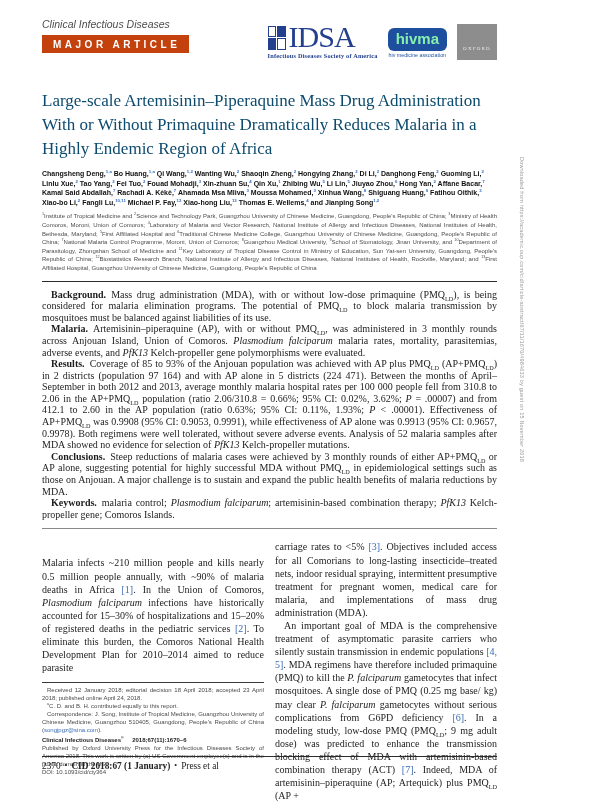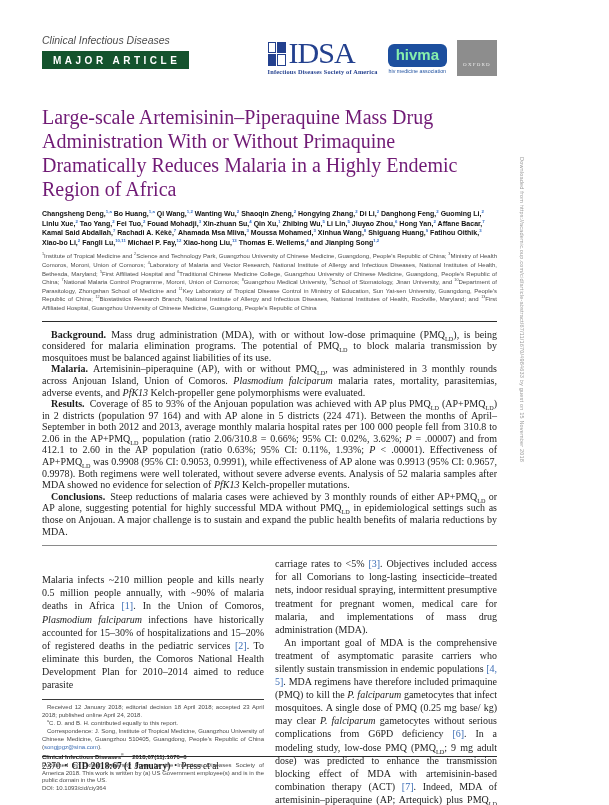--- a/index.html
+++ b/index.html
@@ -1,46 +1,46 @@
 <!DOCTYPE html>
 <html><head>
 <meta charset="utf-8">
 <style>
   html,body{margin:0;padding:0;background:#ffffff;}
   .page{
     width:528px;height:805px;position:relative;background:#fff;overflow:hidden;
-    box-sizing:border-box;padding:34px 31px 0 42px;
+    box-sizing:border-box;padding:18px 31px 0 42px;
     font-family:"Liberation Serif",serif;color:#1c1c1c;
   }
   sup{font-size:0.62em;line-height:0;}
   sub{font-size:0.62em;line-height:0;}
 
   
   .header{display:flex;justify-content:space-between;align-items:flex-start;}
   .journal-name{font-family:"Liberation Sans",sans-serif;font-style:italic;font-size:10.5px;color:#4d4d4d;}
-  .badge{display:inline-block;margin-top:5px;background:#14532d;color:#fff;
+  .badge{display:inline-block;margin-top:5px;background:#c2410c;color:#fff;
     font-family:"Liberation Sans",sans-serif;font-weight:bold;font-size:10px;
     letter-spacing:3.5px;padding:4px 9px 3px 11px;}
   .logos{display:flex;align-items:center;gap:10px;margin-top:4px;}
   .idsa{display:flex;flex-direction:column;}
   .idsa-row{display:flex;gap:3px;align-items:flex-start;}
   .idsa-emblem{width:18px;height:24px;display:grid;grid-template-columns:1fr 1fr;grid-template-rows:1fr 1fr;gap:1px;margin-top:2px;}
   .em-cell{border:1px solid #23408e;box-sizing:border-box;}
   .em-cell.dark{background:#23408e;}
   .idsa-text{color:#23408e;font-size:30px;line-height:26px;letter-spacing:-1px;font-family:"Liberation Serif",serif;}
   .idsa-tagline{color:#23408e;font-size:6.3px;font-weight:bold;margin-top:2px;font-family:"Liberation Serif",serif;letter-spacing:0.2px;}
   .hivma{text-align:center;margin-top:3px;}
   .hivma-box{background:#1d4f9e;color:#86efac;font-family:"Liberation Sans",sans-serif;font-weight:bold;
     font-size:15px;line-height:17px;padding:2px 8px 4px;border-radius:6px;display:inline-block;}
   .hivma-tagline{color:#1d4f9e;font-family:"Liberation Sans",sans-serif;font-size:5.3px;margin-top:1px;}
   .oxford{width:40px;height:36px;background:#8d8d8d;color:#ececec;font-size:5px;letter-spacing:1.2px;
     display:flex;align-items:flex-end;justify-content:center;padding-bottom:9px;box-sizing:border-box;margin-top:2px;}
 
   
-  .title{font-size:20px;font-weight:normal;color:#701a75;line-height:24px;margin:29px 0 0;max-width:525px;}
+  .title{font-size:17px;font-weight:normal;color:#0c4a6e;line-height:24px;margin:29px 0 0;max-width:525px;}
   .authors{font-family:"Liberation Sans",sans-serif;font-size:7px;font-weight:bold;color:#101010;
     line-height:9.6px;margin:8px 0 0;text-align:left;}
   .authors sup{color:#2f6cc5;}
   .affiliations{font-family:"Liberation Sans",sans-serif;font-size:6px;color:#4c4c4c;line-height:8.6px;
     margin:5px 0 0;text-align:justify;}
   .rule-heavy{border:none;border-top:1.4px solid #2b2b2b;margin:8px 0 0;}
   .rule-light{border:none;border-top:1px solid #8a8a8a;margin:8px 0 0;}
 
   
   .abstract{margin-top:7px;}
@@ -109,20 +109,21 @@
 
   <p class="affiliations"><sup>1</sup>Institute of Tropical Medicine and <sup>2</sup>Science and Technology Park, Guangzhou University of Chinese Medicine, Guangdong, People's Republic of China; <sup>3</sup>Ministry of Health Comoros, Moroni, Union of Comoros; <sup>4</sup>Laboratory of Malaria and Vector Research, National Institute of Allergy and Infectious Diseases, National Institutes of Health, Bethesda, Maryland; <sup>5</sup>First Affiliated Hospital and <sup>6</sup>Traditional Chinese Medicine College, Guangzhou University of Chinese Medicine, Guangdong, People's Republic of China; <sup>7</sup>National Malaria Control Programme, Moroni, Union of Comoros; <sup>8</sup>Guangzhou Medical University, <sup>9</sup>School of Stomatology, Jinan University, and <sup>10</sup>Department of Parasitology, Zhongshan School of Medicine and <sup>11</sup>Key Laboratory of Tropical Disease Control in Ministry of Education, Sun Yat-sen University, Guangdong, People's Republic of China; <sup>12</sup>Biostatistics Research Branch, National Institute of Allergy and Infectious Diseases, National Institutes of Health, Rockville, Maryland; and <sup>13</sup>First Affiliated Hospital, Guangzhou University of Chinese Medicine, Guangdong, People's Republic of China</p>
 
   <hr class="rule-heavy">
 
   <div class="abstract">
     <p class="abs-para"><span class="abs-label">Background.</span><span>Mass drug administration (MDA), with or without low-dose primaquine (PMQ<sub>LD</sub>), is being considered for malaria elimination programs. The potential of PMQ<sub>LD</sub> to block malaria transmission by mosquitoes must be balanced against liabilities of its use.</span></p>
     <p class="abs-para"><span class="abs-label">Malaria.</span><span>Artemisinin–piperaquine (AP), with or without PMQ<sub>LD</sub>, was administered in 3 monthly rounds across Anjouan Island, Union of Comoros. <i>Plasmodium falciparum</i> malaria rates, mortality, parasitemias, adverse events, and <i>PfK13</i> Kelch-propeller gene polymorphisms were evaluated.</span></p>
     <p class="abs-para"><span class="abs-label">Results.</span><span>Coverage of 85 to 93% of the Anjouan population was achieved with AP plus PMQ<sub>LD</sub> (AP+PMQ<sub>LD</sub>) in 2 districts (population 97 164) and with AP alone in 5 districts (224 471). Between the months of April–September in both 2012 and 2013, average monthly malaria hospital rates per 100 000 people fell from 310.8 to 2.06 in the AP+PMQ<sub>LD</sub> population (ratio 2.06/310.8 = 0.66%; 95% CI: 0.02%, 3.62%; <i>P</i> = .00007) and from 412.1 to 2.60 in the AP population (ratio 0.63%; 95% CI: 0.11%, 1.93%; <i>P</i> &lt; .00001). Effectiveness of AP+PMQ<sub>LD</sub> was 0.9908 (95% CI: 0.9053, 0.9991), while effectiveness of AP alone was 0.9913 (95% CI: 0.9657, 0.9978). Both regimens were well tolerated, without severe adverse events. Analysis of 52 malaria samples after MDA showed no evidence for selection of <i>PfK13</i> Kelch-propeller mutations.</span></p>
     <p class="abs-para"><span class="abs-label">Conclusions.</span><span>Steep reductions of malaria cases were achieved by 3 monthly rounds of either AP+PMQ<sub>LD</sub> or AP alone, suggesting potential for highly successful MDA without PMQ<sub>LD</sub> in epidemiological settings such as those on Anjouan. A major challenge is to sustain and expand the public health benefits of malaria reductions by MDA.</span></p>
+    <p class="abs-para"><span class="abs-label" style="font-style:normal;font-weight:bold;">Keywords.</span><span>malaria control; <i>Plasmodium falciparum</i>; artemisinin-based combination therapy; <i>PfK13</i> Kelch-propeller gene; Comoros Islands.</span></p>
   </div>
 
   <hr class="rule-light">
 
   <div class="columns">
     <div class="col col-left">
       <p class="body-para">Malaria infects ~210 million people and kills nearly 0.5 million people annually, with ~90% of malaria deaths in Africa <span class="ref">[1]</span>. In the Union of Comoros, <i>Plasmodium falciparum</i> infections have historically accounted for 15–30% of hospitalizations and 15–20% of registered deaths in the pediatric services <span class="ref">[2]</span>. To eliminate this burden, the Comoros National Health Development Plan for 2010–2014 aimed to reduce parasite</p>
       <div class="footnotes">
         <p class="fn indent">Received 12 January 2018; editorial decision 18 April 2018; accepted 23 April 2018; published online April 24, 2018.</p>
         <p class="fn indent"><sup>a</sup>C. D. and B. H. contributed equally to this report.</p>

